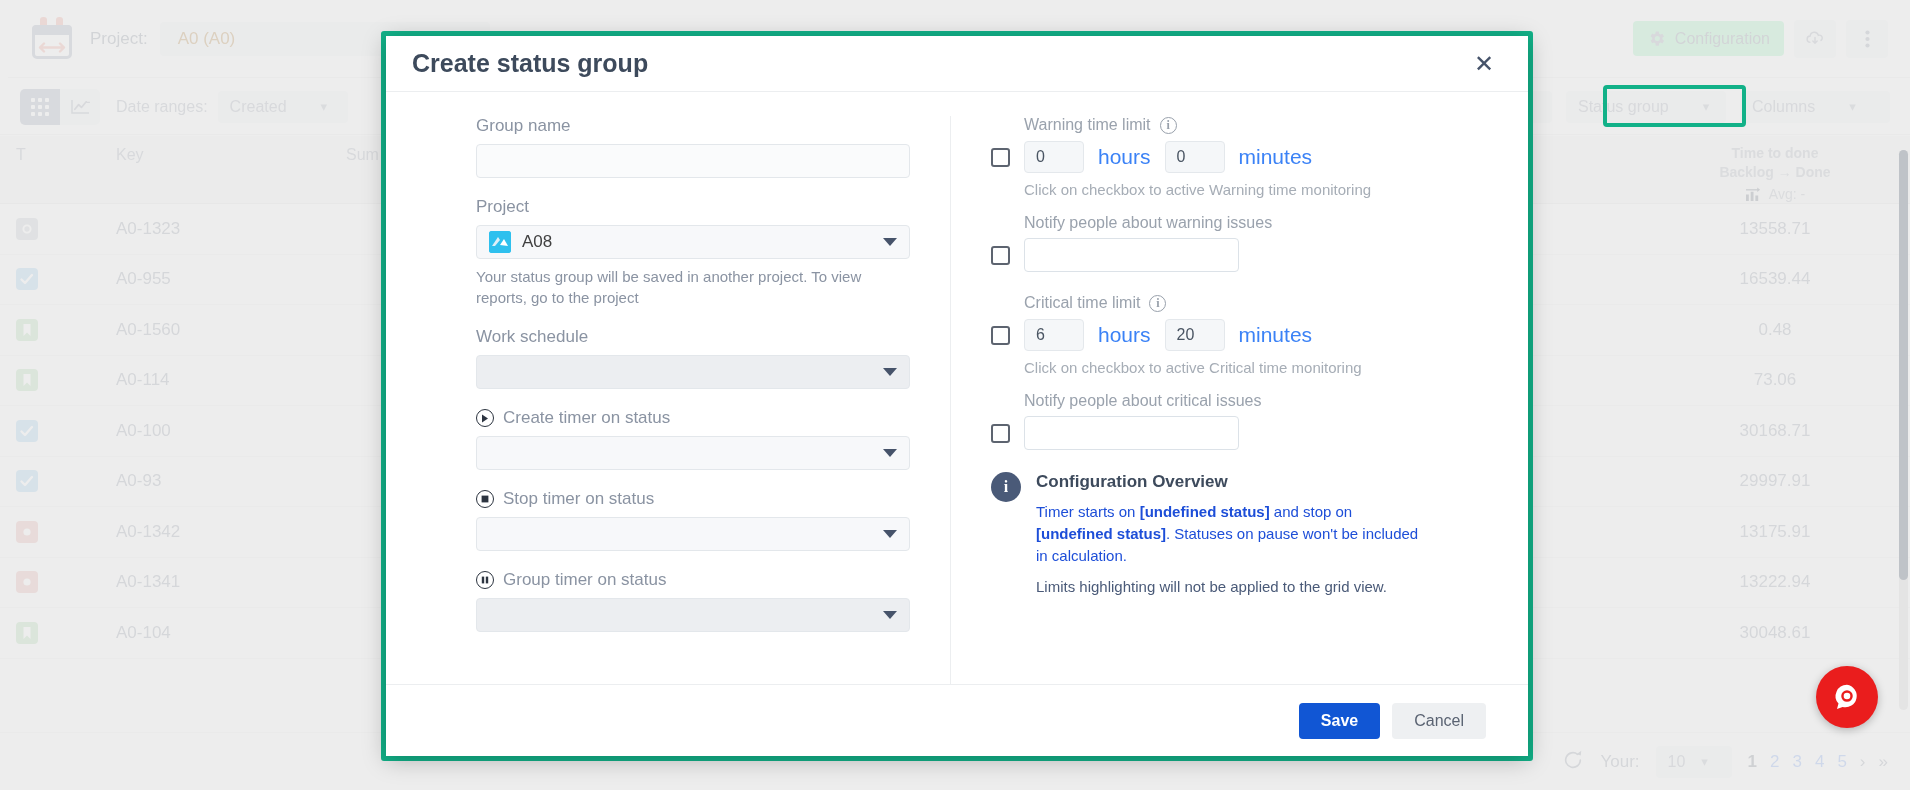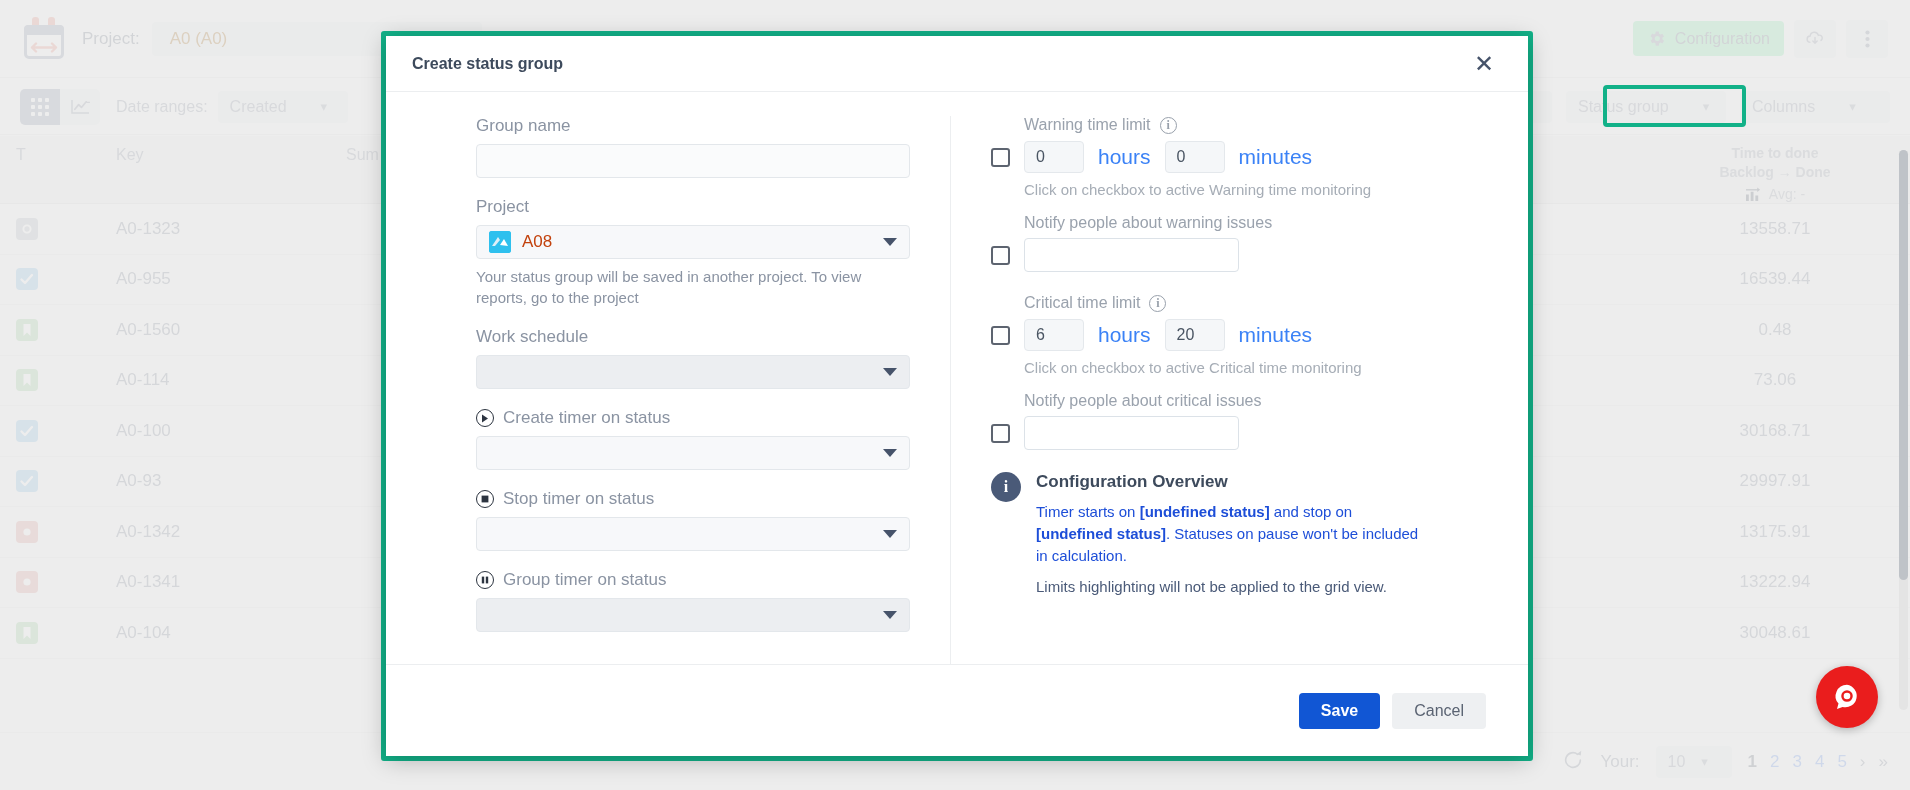--- a/index.html
+++ b/index.html
@@ -16,21 +16,21 @@
     position: absolute; inset: 0;
     background: #ffffff;
   }
   #app-dim {
     position: absolute; inset: 0;
     background: rgba(233,233,233,0.82);
     z-index: 40;
   }
 
   .topbar {
-    position: absolute; top: 0; left: 0; right: 0; height: 78px;
+    position: absolute; top: 0; left: 8px; right: 0; height: 78px;
     background: #fff;
     display: flex; align-items: center;
     padding: 0 22px;
     border-bottom: 1px solid #e6e6e6;
   }
   .cal-icon {
     width: 44px; height: 44px; position: relative; margin-right: 16px;
   }
   .cal-icon .body {
     position: absolute; left: 2px; top: 8px; width: 40px; height: 34px;
@@ -158,42 +158,42 @@
     position: absolute; left: 0; top: 0; right: 0; bottom: 0;
     background: #fff;
     box-shadow: 0 4px 22px rgba(0,0,0,0.25);
     display: flex; flex-direction: column;
   }
   .modal-head {
     height: 56px; display: flex; align-items: center;
     padding: 0 26px; border-bottom: 1px solid #eceef0;
     flex-shrink: 0;
   }
-  .modal-title { font-size: 16px; font-weight: bold; color: #3d4a5c; }
+  .modal-title { font-size: 25px; font-weight: bold; color: #3d4a5c; }
   .modal-close {
     margin-left: auto; font-size: 24px; color: #46536a;
     line-height: 1; cursor: pointer; padding: 4px 8px;
   }
   .modal-body { flex: 1; display: flex; padding: 24px 0 0 0; overflow: hidden; }
   .col-left {
     width: 565px; padding: 0 40px 0 90px;
     border-right: 1px solid #eceef0;
   }
   .col-right { flex: 1; padding: 0 60px 0 40px; }
 
   .fld-label { font-size: 17px; color: #8a93a2; margin-bottom: 8px; }
   .inp {
     width: 100%; height: 34px; border: 1px solid #e3e7eb; border-radius: 4px;
     background: #fafbfc; font-size: 16px; color: #54606f;
     padding: 0 12px; outline: none; font-family: "Liberation Sans", sans-serif;
   }
   .sel {
     width: 100%; height: 34px; border: 1px solid #e3e7eb; border-radius: 4px;
     background: #f7f8fa; display: flex; align-items: center;
-    padding: 0 12px; font-size: 17px; color: #c2410c; position: relative;
+    padding: 0 12px; font-size: 17px; color: #404040; position: relative;
   }
   .sel.gray { background: #eceef1; }
   .sel .caret {
     position: absolute; right: 12px;
     width: 0; height: 0; border-left: 7px solid transparent;
     border-right: 7px solid transparent; border-top: 8px solid #46536a;
   }
   .proj-ico {
     width: 22px; height: 22px; margin-right: 11px; flex-shrink: 0;
     background: #2ec0ee; border-radius: 3px; position: relative; overflow: hidden;
@@ -240,21 +240,21 @@
     color: #fff; font-size: 16px; font-weight: bold; flex-shrink: 0;
     display: flex; align-items: center; justify-content: center;
     font-family: "Liberation Serif", serif;
   }
   .cfg-title { font-size: 17px; font-weight: bold; color: #3d4a5c; margin-bottom: 9px; }
   .cfg-text { font-size: 15px; color: #1d4ed8; line-height: 1.45; max-width: 395px; }
   .cfg-text b { font-weight: bold; }
   .cfg-text2 { font-size: 15px; color: #4a5a78; margin-top: 12px; }
 
   .modal-foot {
-    height: 92px; display: flex; align-items: center; justify-content: flex-end;
+    height: 72px; display: flex; align-items: center; justify-content: flex-end;
     gap: 12px; padding: 0 42px; border-top: 1px solid #eceef0; flex-shrink: 0;
   }
   .btn {
     font-size: 16px; border-radius: 4px; padding: 9px 22px;
     border: none; cursor: pointer; font-family: "Liberation Sans", sans-serif;
   }
   .btn-primary { background: #1156d4; color: #fff; font-weight: bold; }
   .btn-secondary { background: #eef0f2; color: #5a6372; }
 </style>
 </head>

